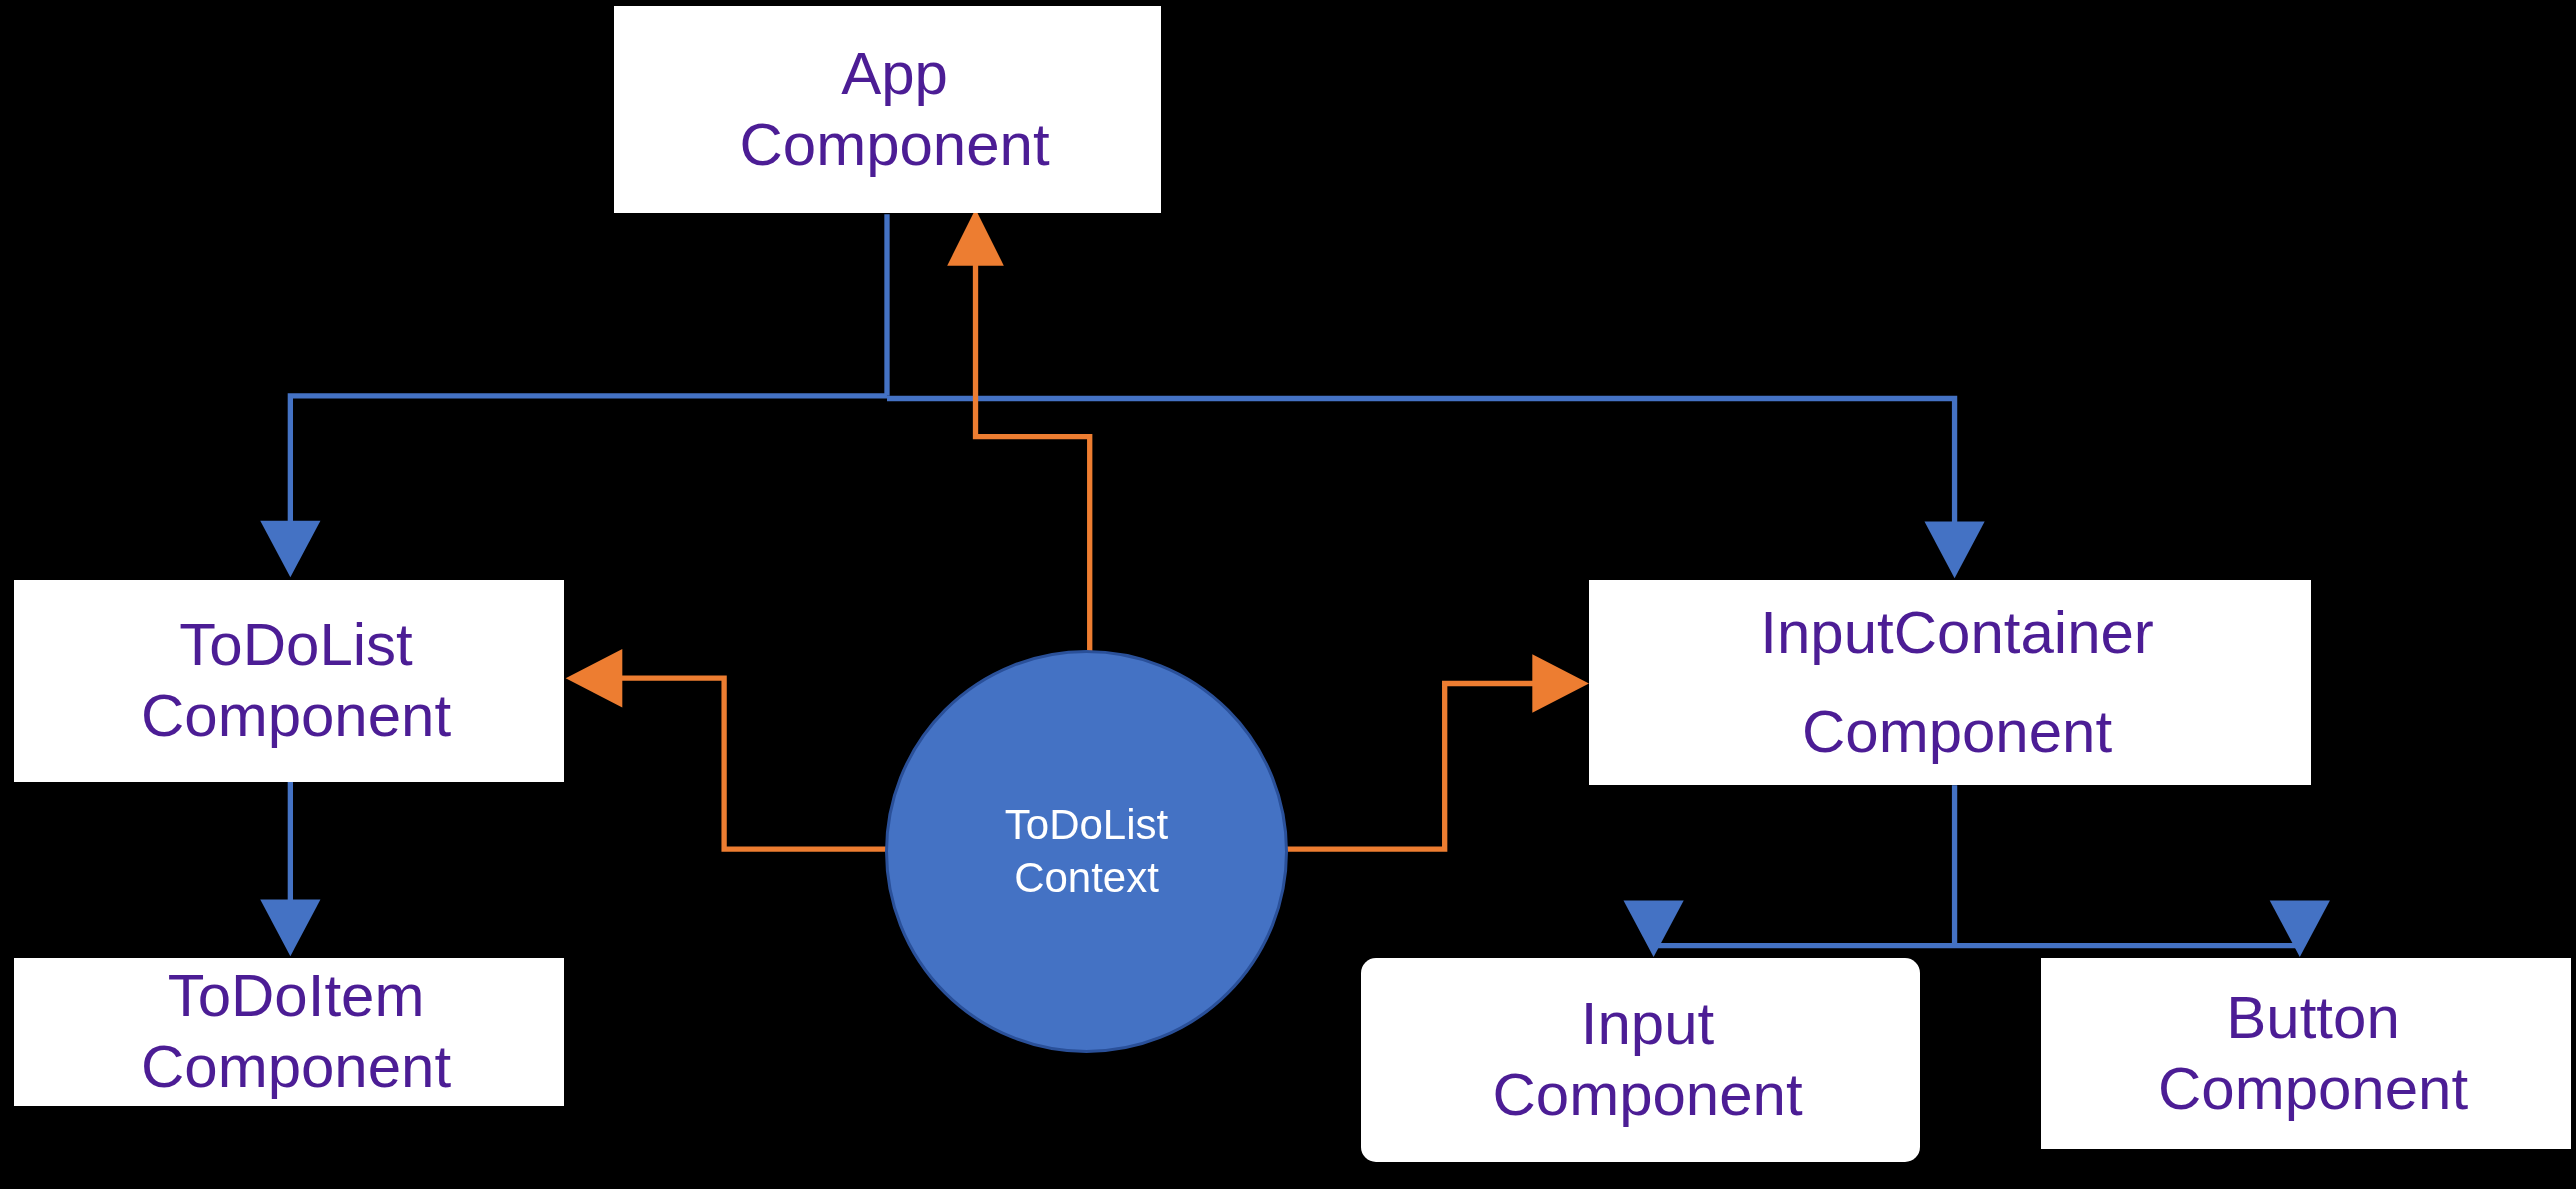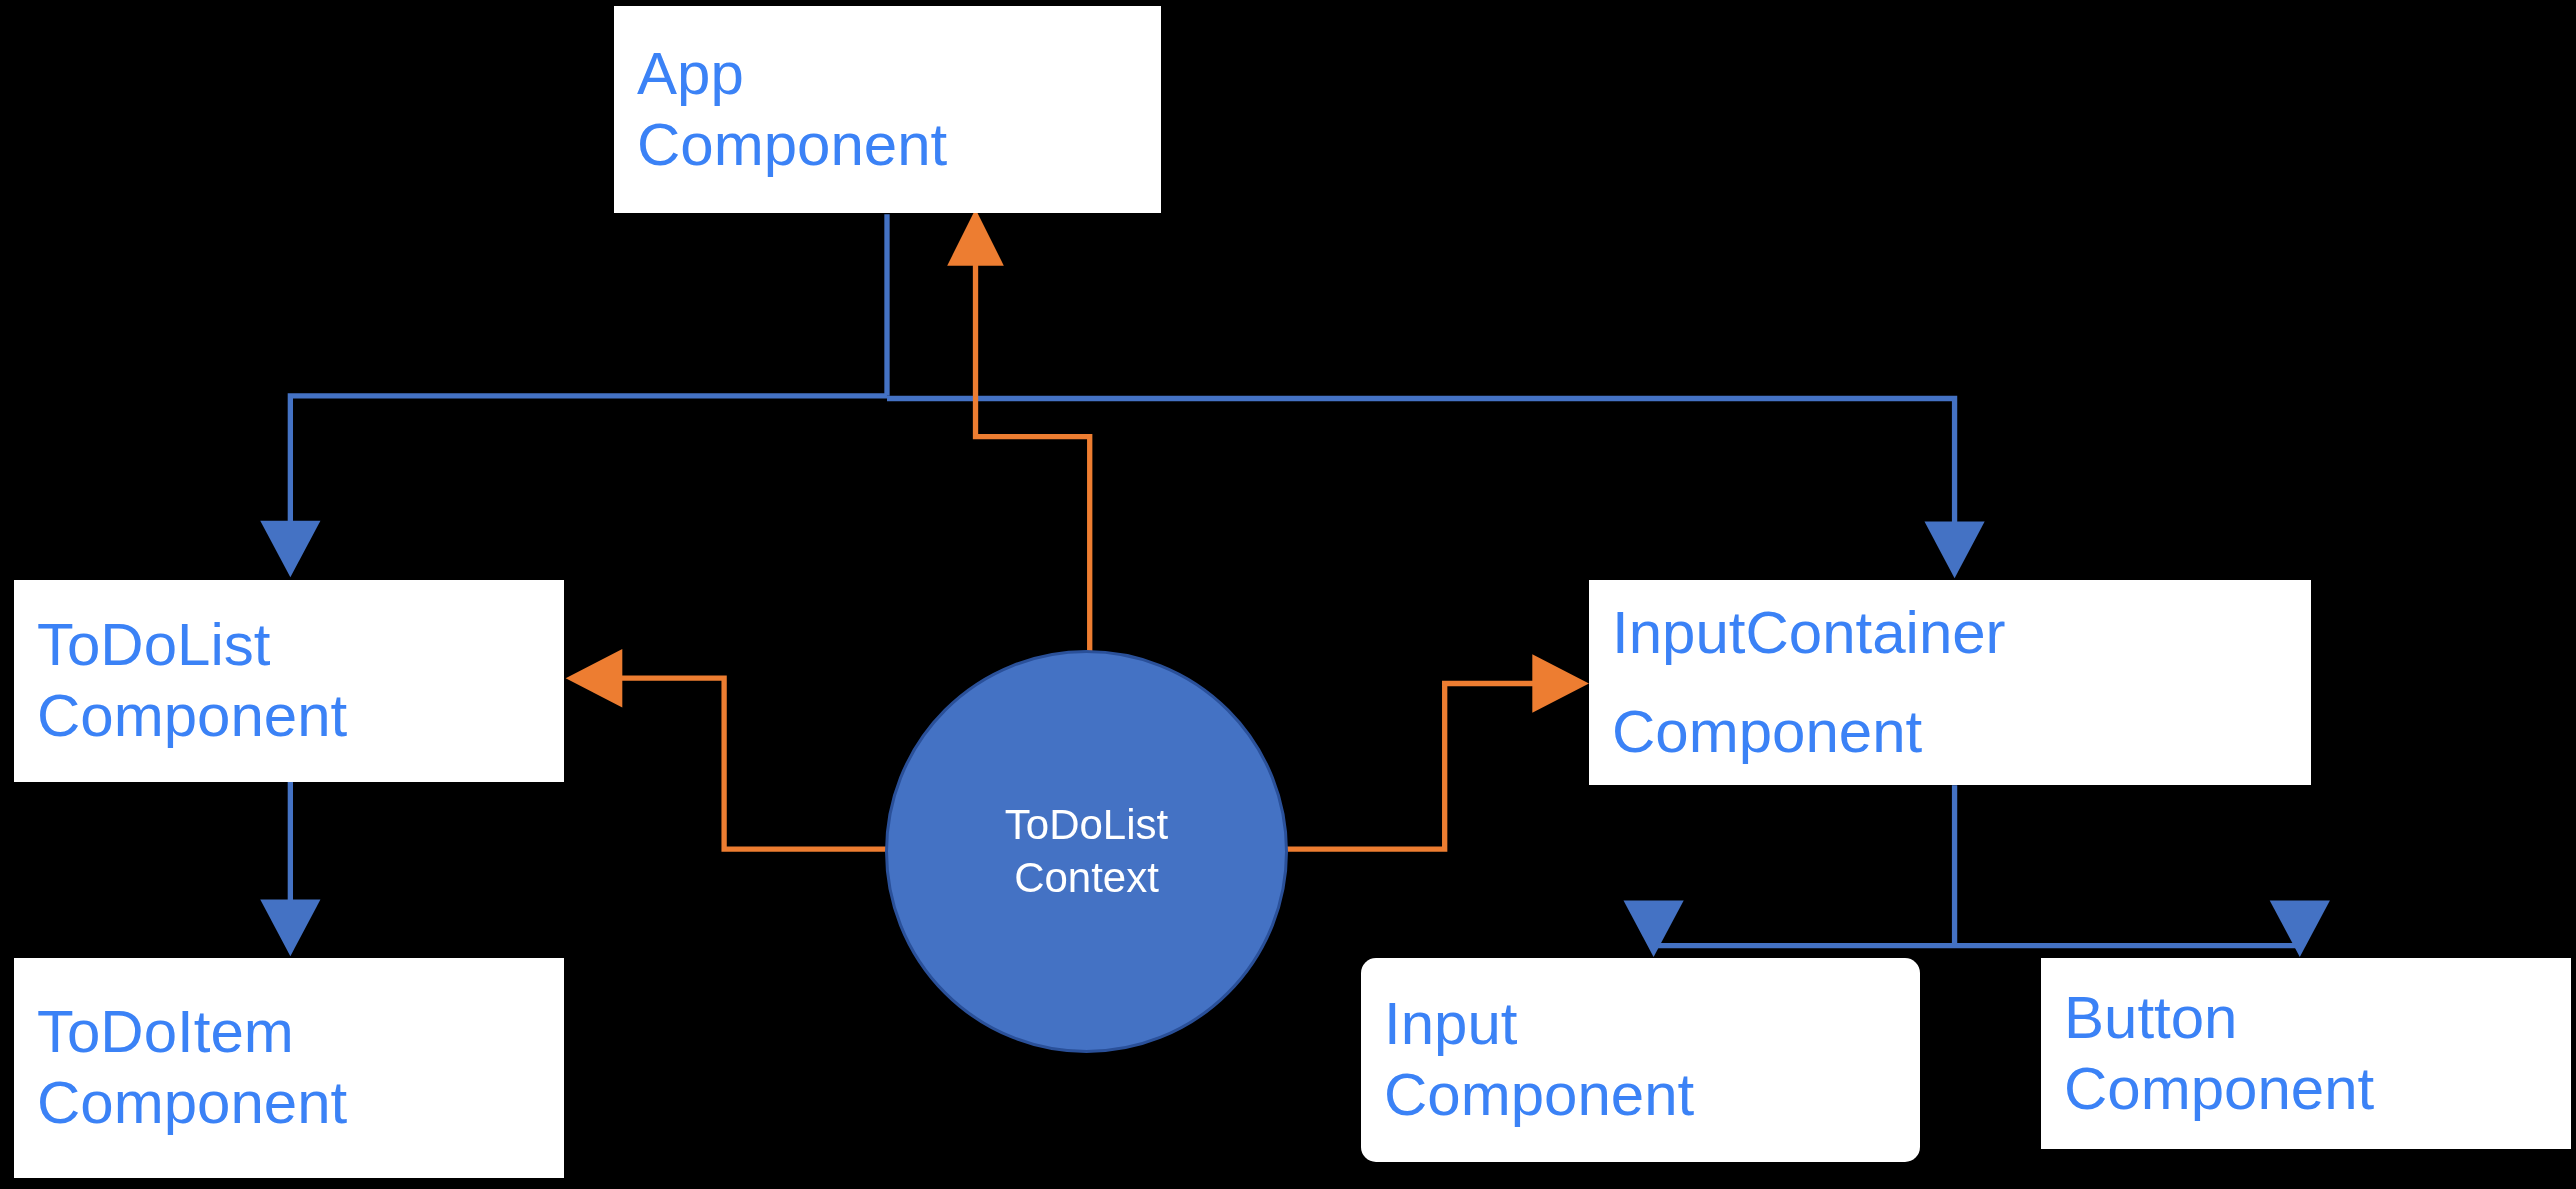--- a/index.html
+++ b/index.html
@@ -27,22 +27,22 @@
     width: 2576px;
     height: 1190px;
   }
   .node-box {
     position: absolute;
     background: #FFFFFF;
     box-sizing: border-box;
     display: flex;
     flex-direction: column;
     justify-content: center;
-    align-items: flex-start;
-    color: #3b82f6;
+    align-items: center;
+    color: #4c1d95;
     line-height: 1.18;
     padding-left: 23px;
     padding-right: 8.9px;
     z-index: 3;
   }
   .node-box .line {
     display: block;
     white-space: nowrap;
   }
   .node-circle {
@@ -59,21 +59,21 @@
     z-index: 4;
   }
   .node-circle .line {
     display: block;
     white-space: nowrap;
   }
 
   
   #node-app          { left: 614px;  top: 6.2px;    width: 547px; height: 207px; font-size: 60px; }
   #node-todolist     { left: 14px;   top: 580px;  width: 550px; height: 202px; font-size: 60px; }
-  #node-todoitem     { left: 14px;   top: 958px; width: 550px; height: 220px; font-size: 60px; }
+  #node-todoitem     { left: 14px;   top: 958px; width: 550px; height: 148px; font-size: 60px; }
   #node-inputcont    { left: 1589px; top: 580px;  width: 722px; height: 205px; font-size: 60px; gap: 28px; }
   #node-input        { left: 1361px; top: 958px; width: 559px; height: 204px; font-size: 60px; border-radius: 15px; }
   #node-button       { left: 2041px; top: 958px; width: 530px; height: 191px; font-size: 60px; }
   #node-context      {
     left: 885px; top: 650px; width: 403px; height: 403px;
     font-size: 42px;
     background: #4472C4;
     border: 3.5px solid #2A5099;
   }
 </style>

